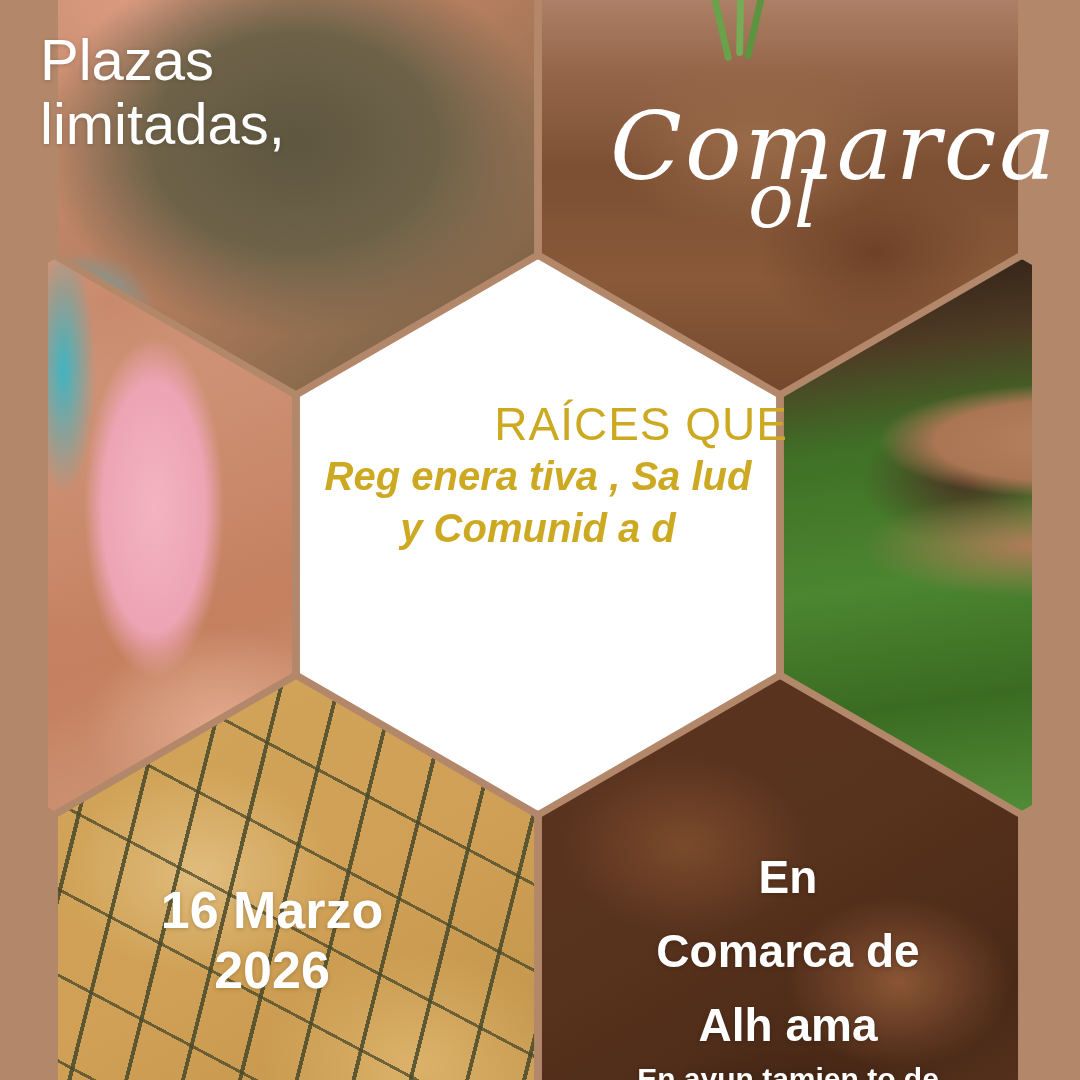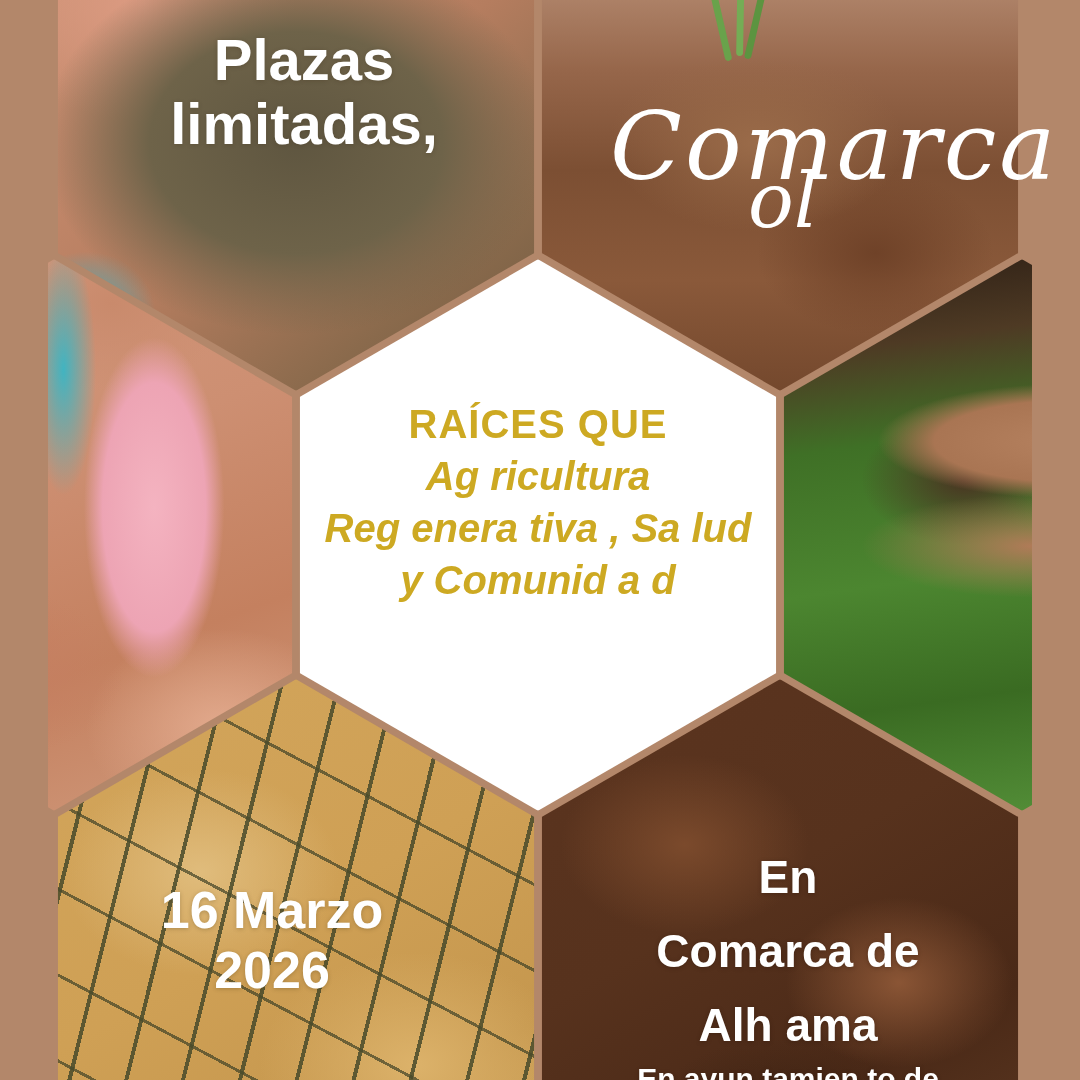--- a/index.html
+++ b/index.html
@@ -49,30 +49,30 @@
     radial-gradient(ellipse 160px 120px at 75% 55%, #8a5535 0%, rgba(138,85,53,0) 72%),
     radial-gradient(ellipse 200px 150px at 50% 85%, #3a2112 0%, rgba(58,33,18,0) 75%),
     linear-gradient(150deg,#5b341f 0%,#57321d 40%,#4a2917 70%,#613c24 100%);}
   .blade{position:absolute;width:7px;height:78px;background:#69a24b;border-radius:4px;}
   .blade.b1{left:178px;top:148px;transform:rotate(-13deg);}
   .blade.b2{left:214px;top:146px;transform:rotate(13deg);background:#5c9440;}
   .blade.b3{left:198px;top:158px;height:62px;transform:rotate(1deg);background:#74ad55;}
 
   
   .overlay{position:absolute;z-index:5;}
-  .plazas{left:64px;top:28px;width:480px;text-align:center;color:#fff;font-weight:bold;
+  .plazas{left:40px;top:28px;width:480px;color:#fff;font-weight:normal;
           text-shadow:0 1px 4px rgba(60,45,25,.25);}
   .plazas .l{font-size:58px;line-height:64px;}
   .plazas .note{font-size:29px;line-height:34px;margin-top:3px;}
   .logo{left:610px;top:96px;width:360px;color:#fff;
         font-family:"DejaVu Serif", serif;font-style:italic;}
   .logo .main{font-size:94px;line-height:102px;letter-spacing:3px;}
   .logo .suffix{font-size:76px;line-height:58px;text-align:center;margin-top:-26px;padding-right:14px;}
   .center-text{left:288px;top:398px;width:500px;text-align:center;color:#cda922;}
-  .center-text .h{font-size:40px;line-height:52px;font-weight:bold;letter-spacing:1px;}
+  .center-text .h{font-size:46px;line-height:52px;font-weight:normal;letter-spacing:1px;text-align:right;}
   .center-text .s{font-size:40px;line-height:52px;font-weight:bold;font-style:italic;}
   .date{left:102px;top:880px;width:340px;text-align:center;color:#fff;font-weight:bold;
         font-size:52px;line-height:60px;text-shadow:0 1px 4px rgba(80,60,20,.3);}
   .location{left:588px;top:832px;width:400px;text-align:center;color:#fff;font-weight:bold;
             text-shadow:0 1px 4px rgba(40,20,10,.35);}
   .location .big{font-size:46px;line-height:57px;margin-top:17px;}
   .location .small-group{margin-top:9px;}
   .location .small{font-size:30px;line-height:32px;}
 </style>
 </head>
@@ -99,21 +99,20 @@
     <div class="l">limitadas,</div>
   </div>
 
   <div class="overlay logo">
     <div class="main">Comarca</div>
     <div class="suffix">ol</div>
   </div>
 
   <div class="overlay center-text">
     <div class="h">RAÍCES QUE</div>
-    <div class="s">Ag ricultura</div>
     <div class="s">Reg enera tiva , Sa lud</div>
     <div class="s">y Comunid a d</div>
   </div>
 
   <div class="overlay date">
     <div>16 Marzo</div>
     <div>2026</div>
   </div>
 
   <div class="overlay location">

